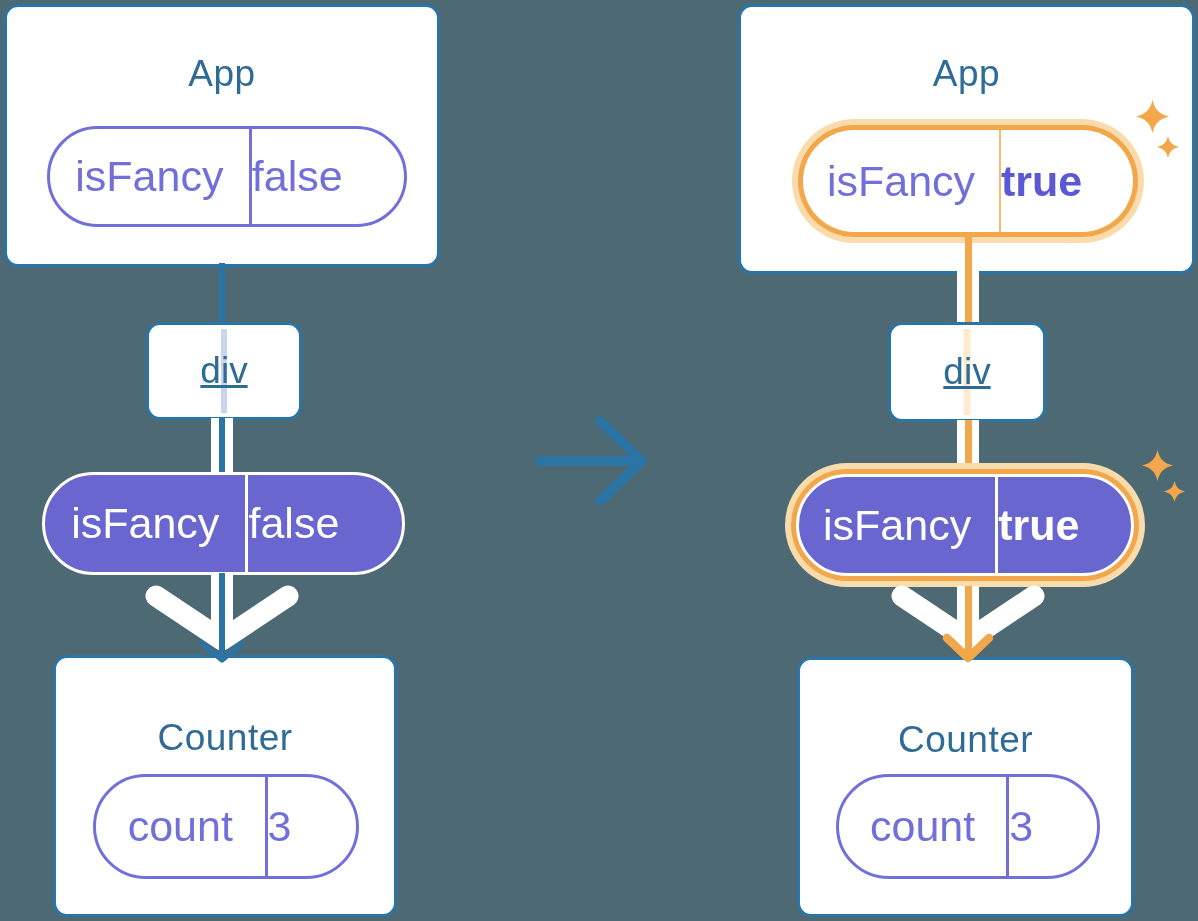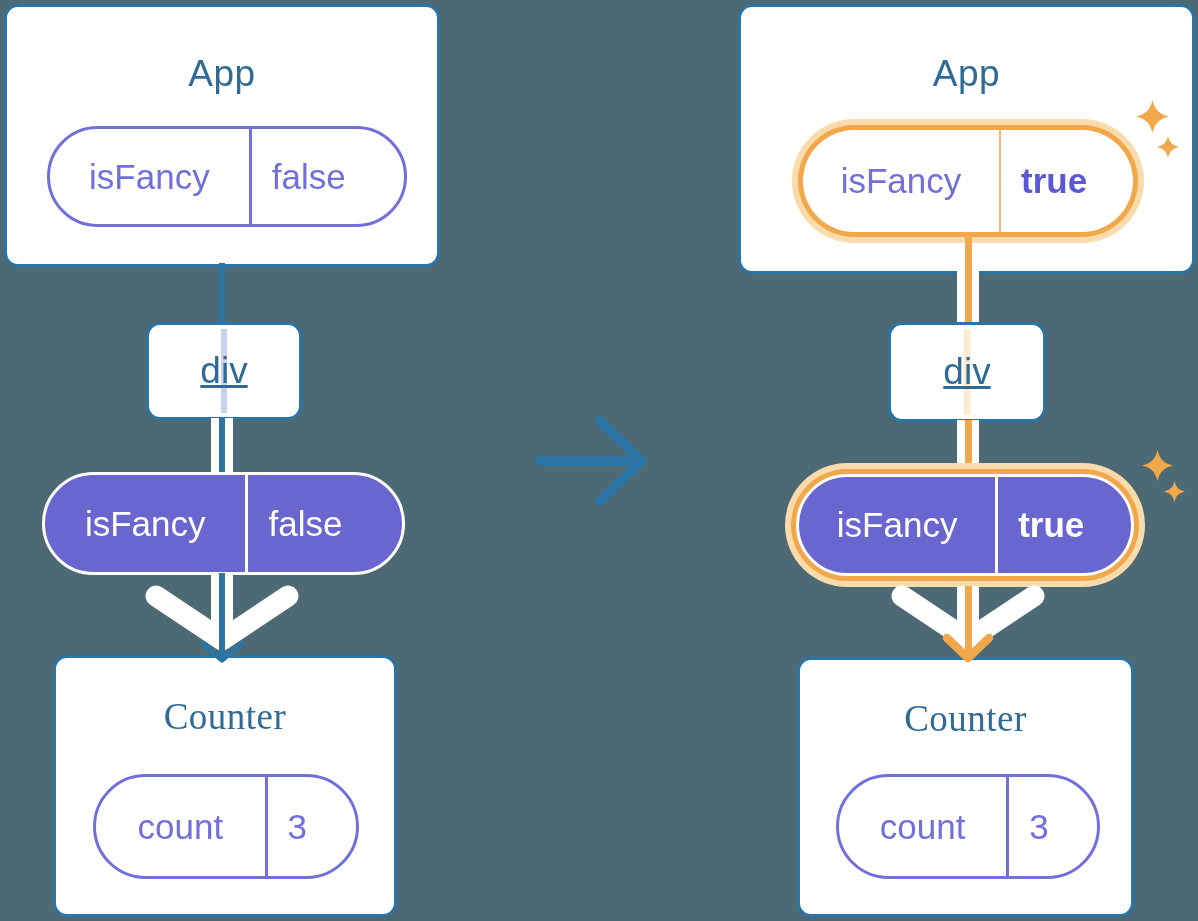--- a/index.html
+++ b/index.html
@@ -19,30 +19,30 @@
     letter-spacing:0.5px;
   }
   
   .app-left     { left:4px;   top:4px;   width:436px; height:263px; }
   .app-right    { left:738px; top:4px;   width:457px; height:270px; }
   .div-left     { left:146px; top:322px; width:156px; height:98px; }
   .div-right    { left:888px; top:322px; width:158px; height:100px; }
   .counter-left { left:53px;  top:655px; width:344px; height:262px; }
   .counter-right{ left:797px; top:657px; width:337px; height:260px; }
   .app-title     { top:46px; }
-  .counter-title { top:37px;font-family:Liberation Serif, serif; }
+  .counter-title { top:59px; }
   .div-card { display:flex; align-items:center; justify-content:center; }
   .div-label { color:var(--title); font-size:37px; font-weight:500; position:relative; z-index:2;text-decoration:underline; }
   .ghost-line { position:absolute; top:4px; bottom:4px; left:50%; transform:translateX(-50%); z-index:1; }
   .ghost-lavender { width:6px; background:var(--lavender); }
   .ghost-peach    { width:7px; background:var(--peach); }
   
   .pill {
     position:absolute; display:flex; border-radius:999px;
-    box-sizing:border-box; font-size:35px; overflow:hidden;gap:20px;
+    box-sizing:border-box; font-size:43px; overflow:hidden;
   }
   .pill .cell {
     display:flex; align-items:center; justify-content:center;
     box-sizing:border-box; height:100%;
   }
   .outline-pill { background:#fff; border:3px solid var(--purple); color:var(--purple); }
   .outline-pill .cell-label { border-right:3px solid var(--purple); }
   .solid-pill { background:var(--purpleFill); border:3px solid #fff; color:#fff; }
   .solid-pill .cell-label { border-right:3px solid #fff; }
   .fancy { box-shadow:0 0 0 5px var(--orange), 0 0 0 11px var(--glow); }

